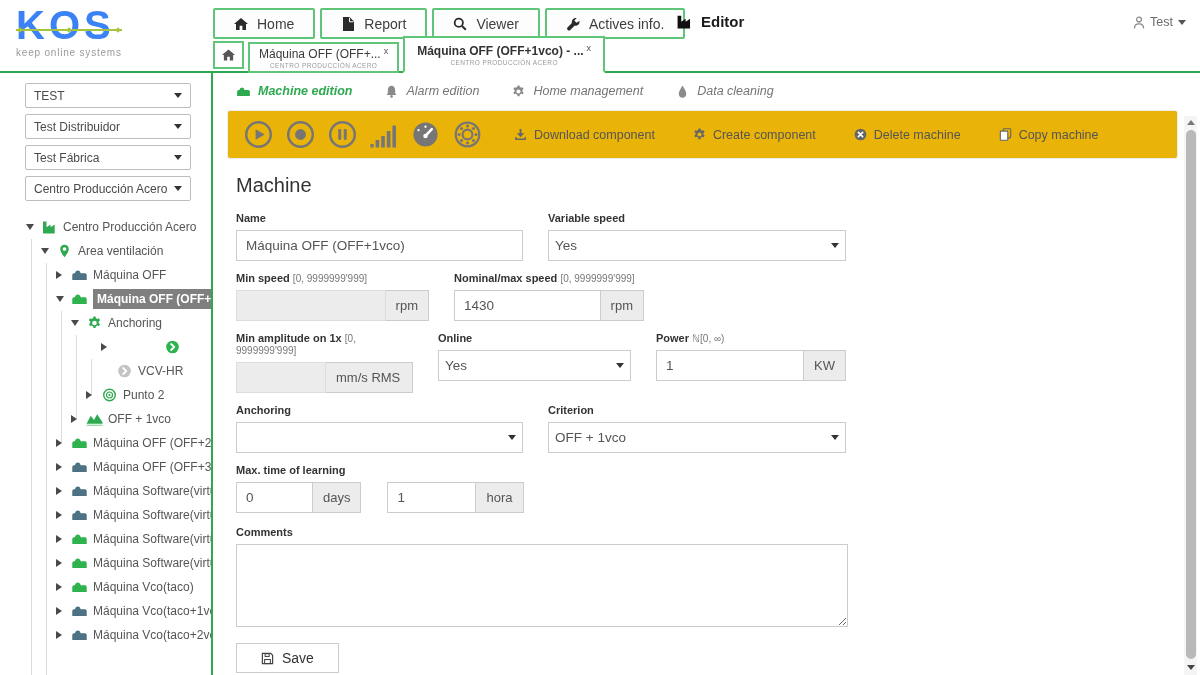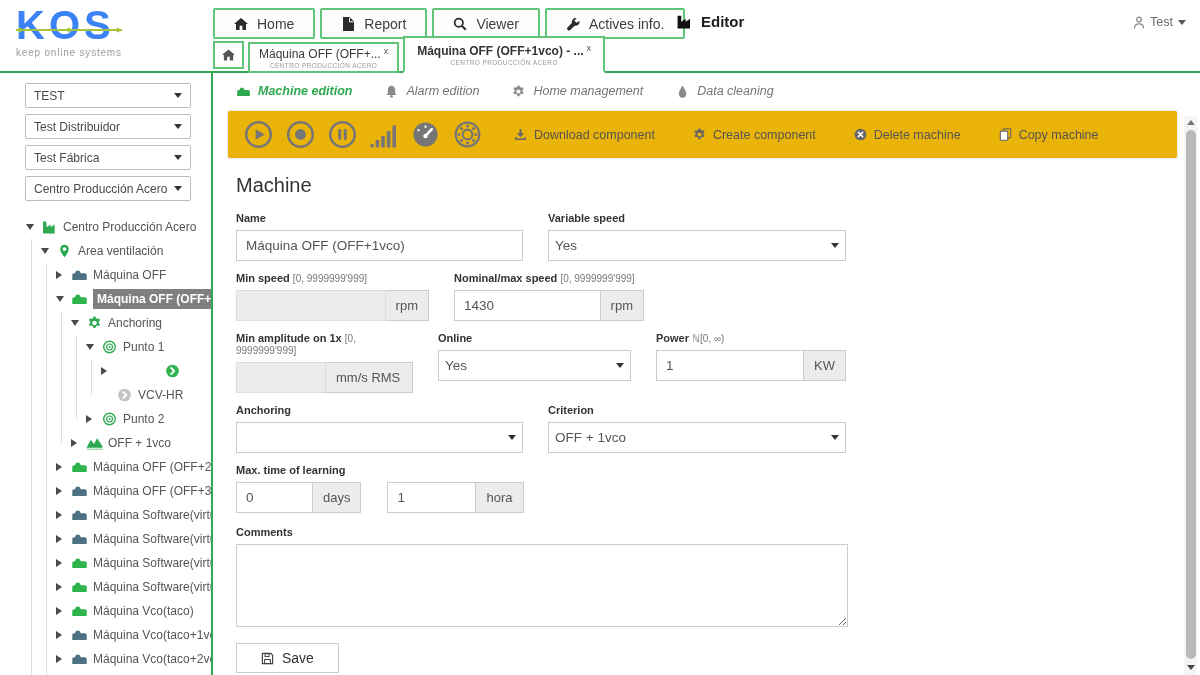--- a/index.html
+++ b/index.html
@@ -362,29 +362,20 @@
   </div>
           <div class="titem" style="padding-left: 71px;">
     <span class="caret-box">
               <span class="tcaret down"></span>
             </span>
     <svg class="ticon">
               <use href="#i-gear"></use>
             </svg>
     <span class="tlabel">Anchoring</span>
   </div>
-          <div class="titem" style="padding-left: 86px;">
-    <span class="caret-box">
-              <span class="tcaret down"></span>
-            </span>
-    <svg class="ticon">
-              <use href="#i-target"></use>
-            </svg>
-    <span class="tlabel">Punto 1</span>
-  </div>
           <div class="titem" style="padding-left: 101px; gap: 48px;">
     <span class="caret-box">
               <span class="tcaret right"></span>
             </span>
     <svg class="ticon" style="color: rgb(46, 179, 79);">
               <use href="#i-chevron-circle"></use>
             </svg>
     <span class="tlabel">VCV-LR</span>
   </div>
           <div class="titem" style="padding-left: 101px;">

